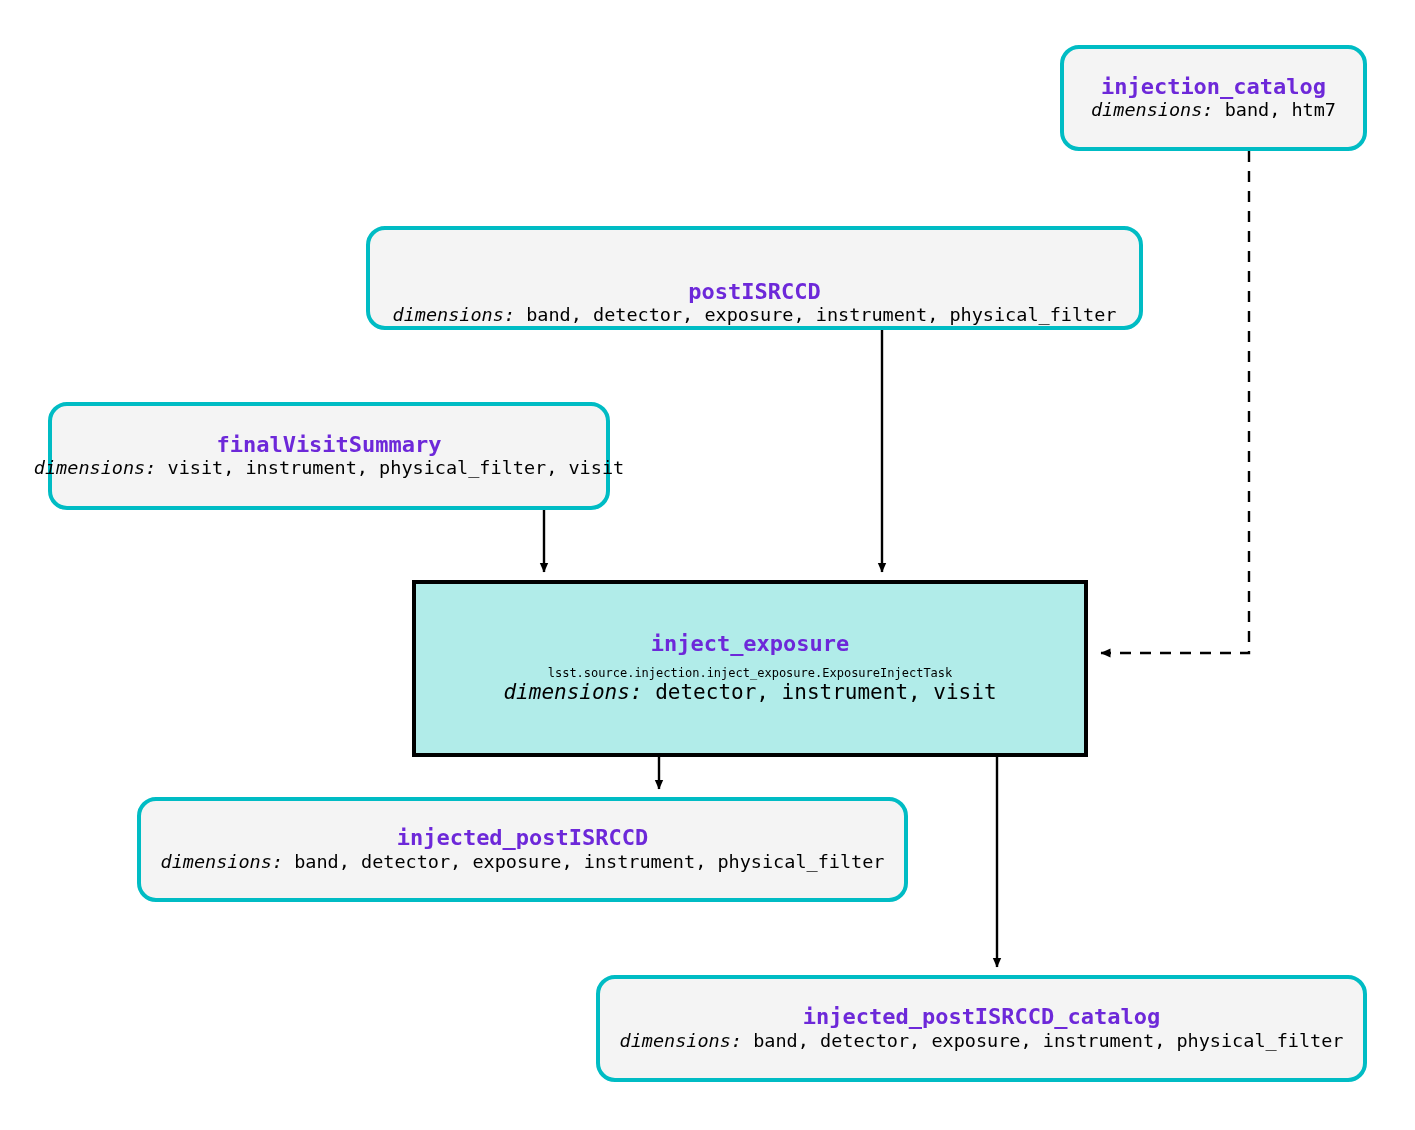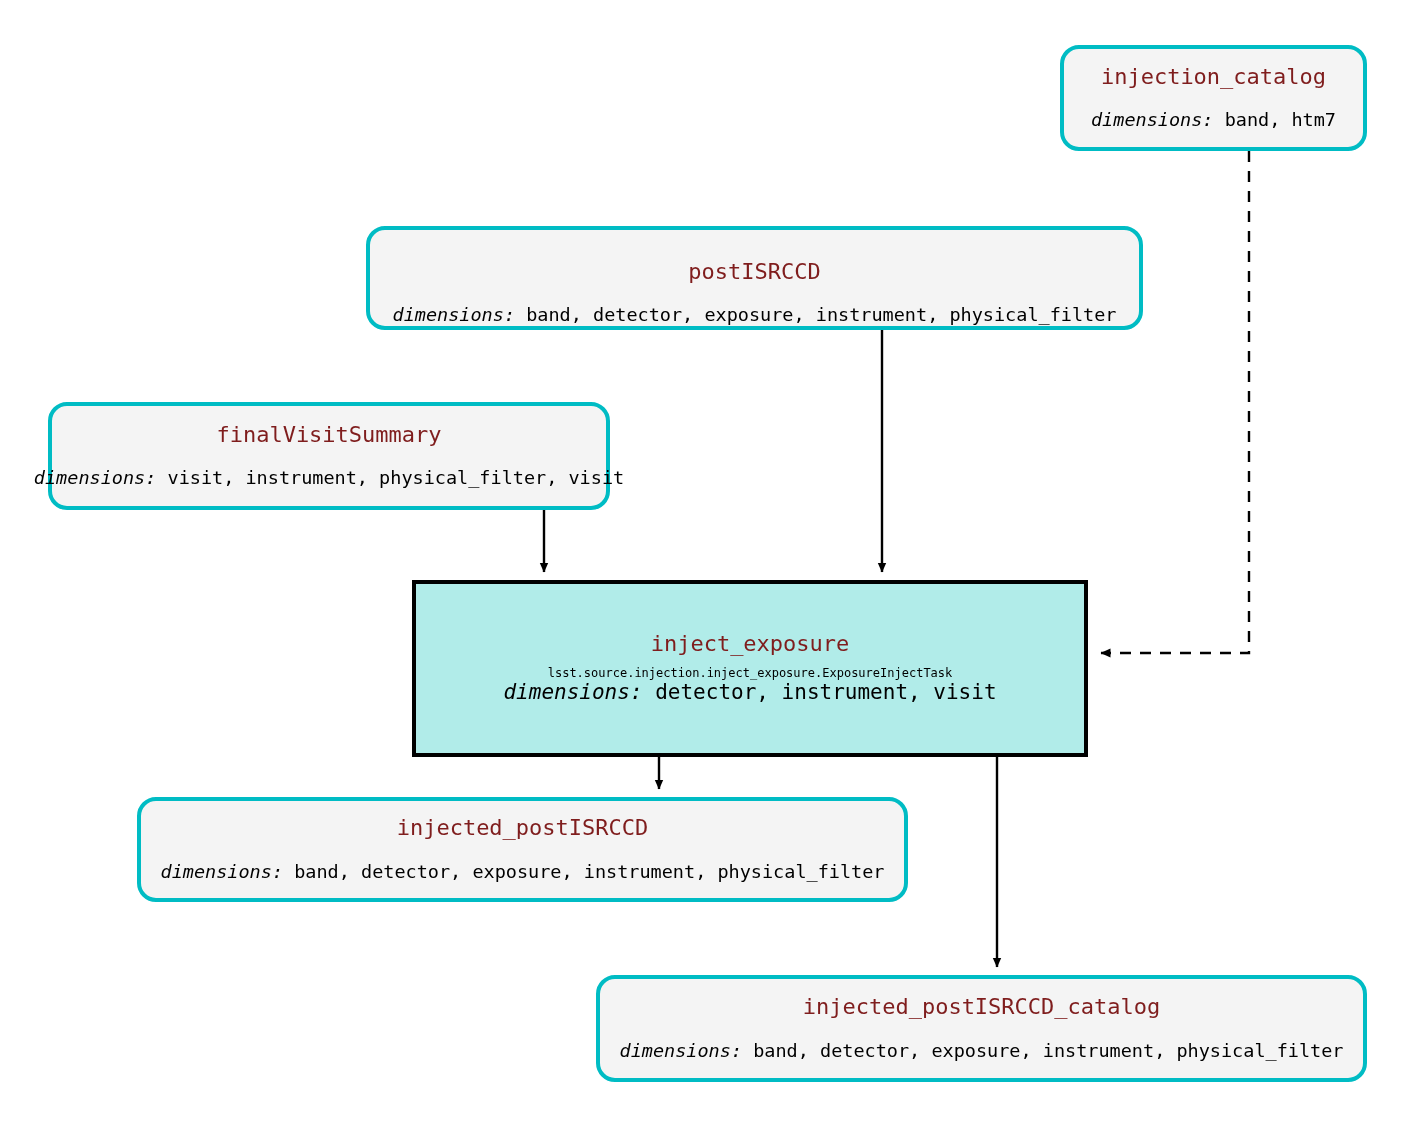--- a/index.html
+++ b/index.html
@@ -38,39 +38,38 @@
     background: #f4f4f4;
     border: 4px solid #00bcc4;
     border-radius: 19px;
   }
   .node.task {
     background: #b1ece9;
     border: 4px solid #000000;
     border-radius: 0;
   }
   .node-title {
-    font-weight: normal;
+    font-weight: bold;
     font-size: 22px;
-    color: #7f1d1d;
+    color: #6d28d9;
     letter-spacing: 0px;
     line-height: 1.1;
     white-space: nowrap;
   }
   .node.task .node-title {
     font-size: 22px;
     margin-bottom: 10px;
   }
   .node-sub {
     font-size: 18.5px;
     color: #000000;
     white-space: nowrap;
     line-height: 1.2;
   }
   .node.dataset .node-sub {
-    margin-top: 20px;
   }
   .node.task .node-sub {
     font-size: 12px;
     margin-bottom: 0;
   }
   .node.task .node-sub.dims {
     margin-bottom: 0;
     font-size: 21px;
   }
   .dim-label {

